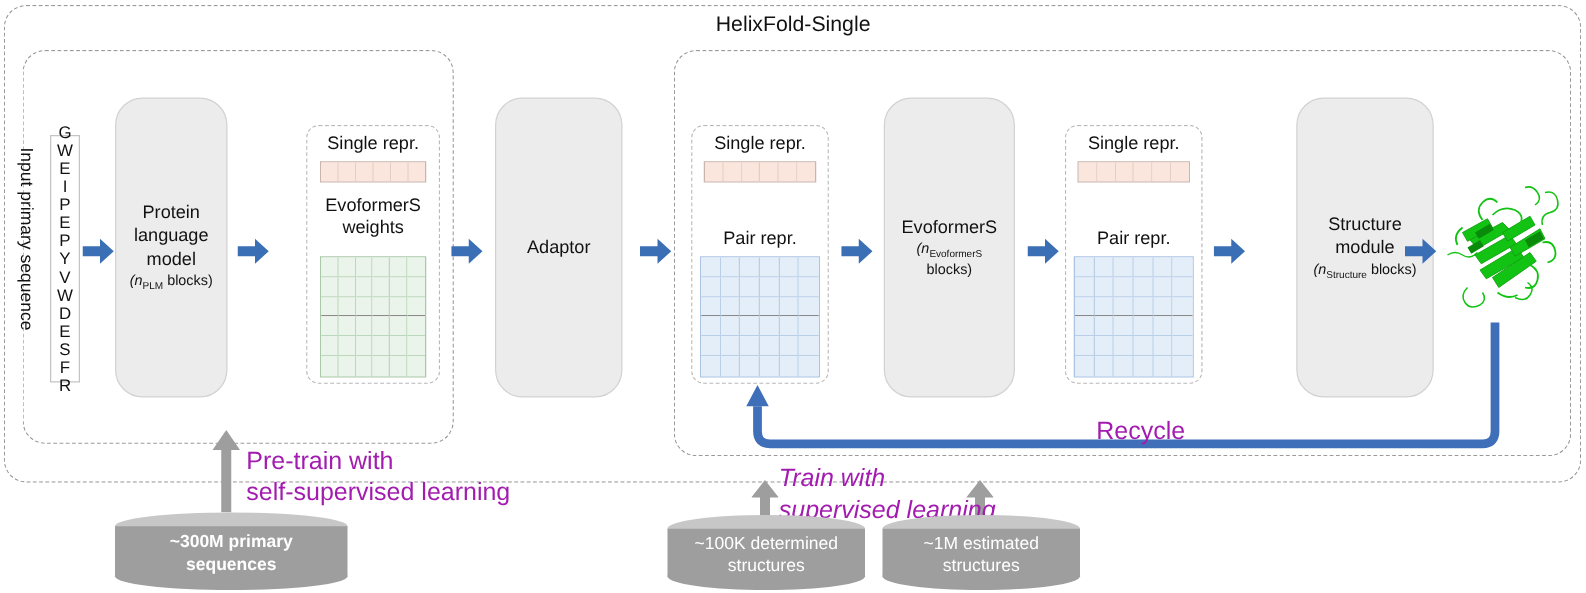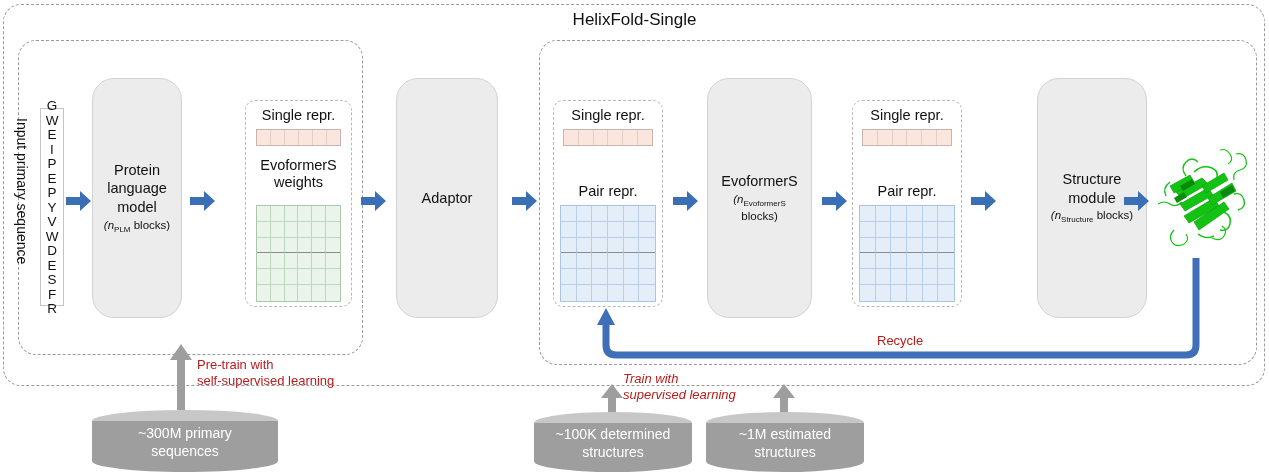--- a/index.html
+++ b/index.html
@@ -51,21 +51,21 @@
   .arrow{position:absolute;width:26px;height:22px;}
   .arrow svg{display:block;}
 
   
   .recycle{position:absolute;left:0;top:0;width:1269px;height:474px;pointer-events:none;}
 
   
   .uparrow{position:absolute;}
   .uparrow svg{display:block;}
 
-  .annot{position:absolute;font-size:13px;color:#b91c1c;line-height:1.25;white-space:nowrap;}
+  .annot{position:absolute;font-size:20px;color:#a21caf;line-height:1.25;white-space:nowrap;}
 
   
   .cyl{position:absolute;}
   .cyl .body{position:absolute;left:0;right:0;top:11px;bottom:11px;background:#9e9e9e;}
   .cyl .top{position:absolute;left:0;right:0;top:0;height:22px;border-radius:50%;
             background:#c7c7c7;box-sizing:border-box;}
   .cyl .bot{position:absolute;left:0;right:0;bottom:0;height:22px;border-radius:50%;background:#9e9e9e;}
   .cyl .txt{position:absolute;left:0;right:0;top:50%;transform:translateY(-46%);
             text-align:center;color:#ffffff;font-size:14px;line-height:1.25;z-index:3;}
 
@@ -376,21 +376,21 @@
   <div class="uparrow" style="left:773px;top:384px;">
     <svg width="22" height="32" viewBox="0 0 22 32">
         <path d="M7 32 L7 14 L0 14 L11 0 L22 14 L15 14 L15 32 Z" fill="#9e9e9e"></path>
       </svg>
   </div>
   <div class="annot" style="left:623px;top:371px;font-style:italic;">
     <span>Train with</span><br>
     <span>supervised learning</span>
   </div>
 
-  <div class="cyl" style="left:92px;top:410px;width:186px;height:62px;">
+  <div class="cyl" style="left:92px;top:410px;width:186px;height:62px;font-weight:bold;">
     <div class="top"></div>
     <div class="body"></div>
     <div class="bot"></div>
     <div class="txt">
       <span>~300M primary</span><br>
       <span>sequences</span>
     </div>
   </div>
 
   <div class="cyl" style="left:534px;top:412px;width:158px;height:60px;">

